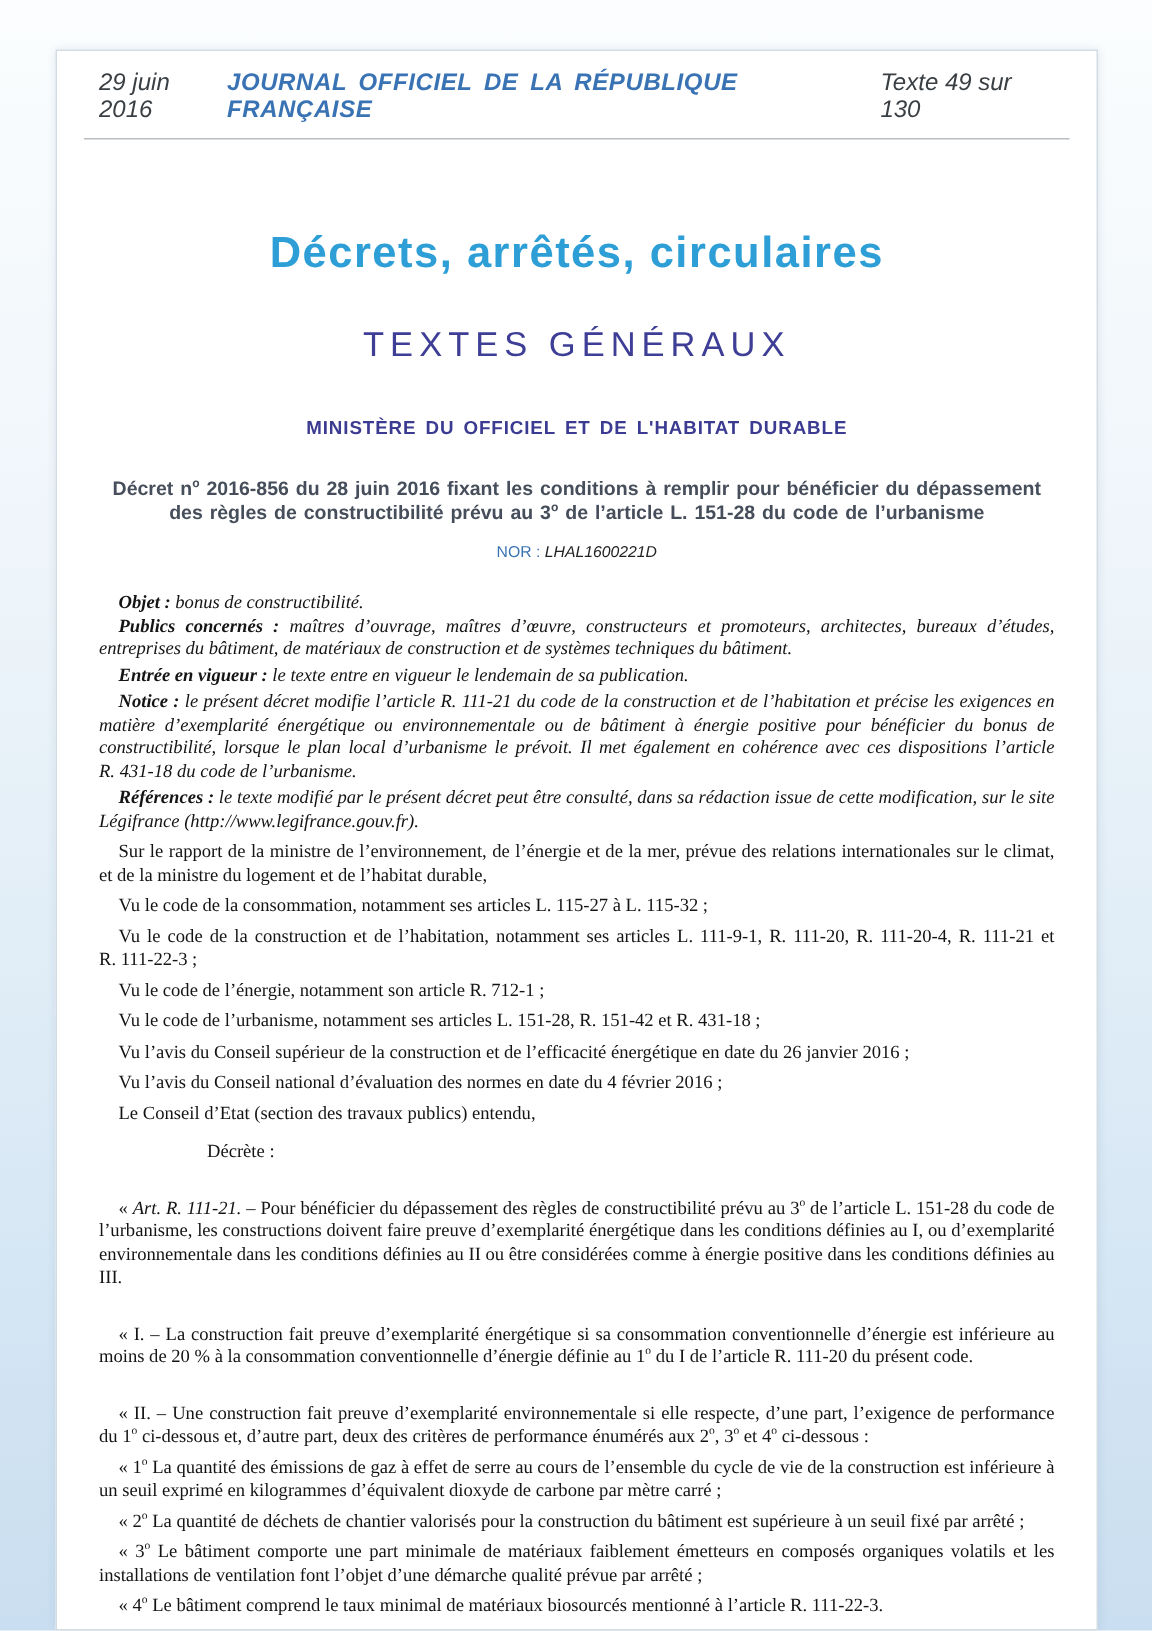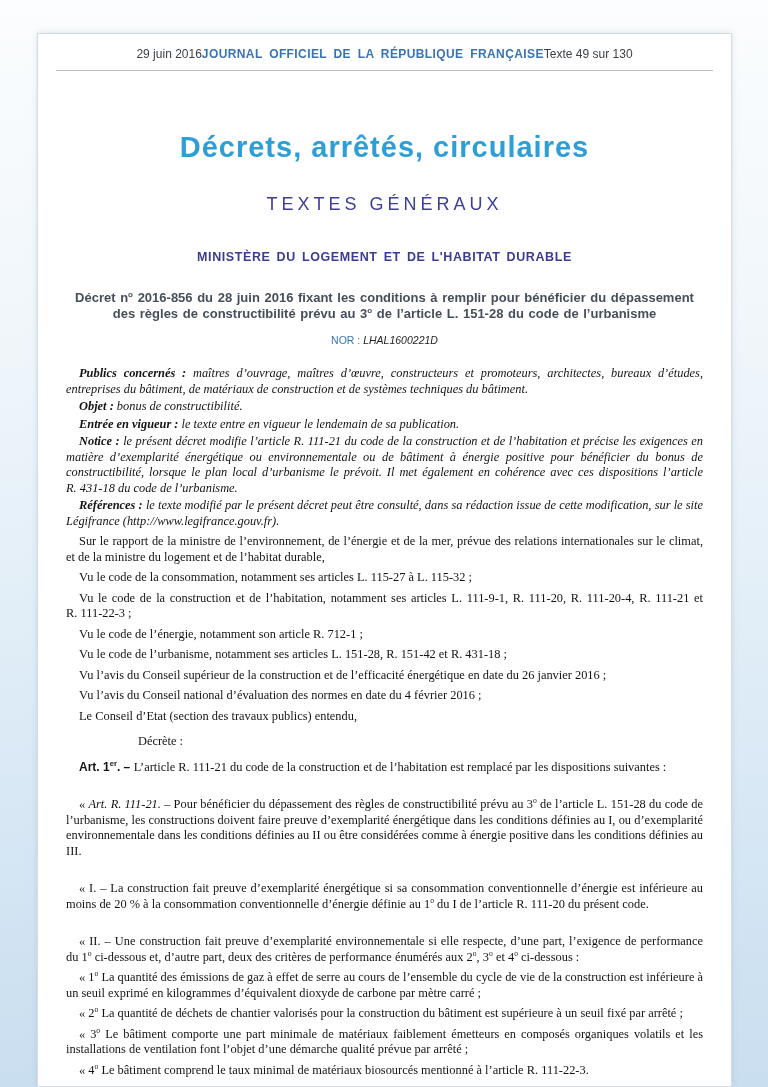--- a/index.html
+++ b/index.html
@@ -24,34 +24,34 @@
   .sheet{
     position:absolute;left:37px;top:33px;width:695px;height:1054px;
     background:#ffffff;border:1px solid var(--page_border);
     box-shadow:0 0 6px rgba(120,150,180,0.25);
     box-sizing:border-box;
   }
   .hdr{
     display:flex;justify-content:center;align-items:baseline;
     padding:13px 28px 0 28px;
     font-family:"Liberation Sans",sans-serif;
-    font-size:12px;color:var(--header_dark);
+    font-size:16px;color:var(--header_dark);font-style:italic;
   }
   .hdr .journal{
     color:var(--journal_blue);font-weight:600;letter-spacing:0.4px;word-spacing:3px;
   }
   .rule{border:0;border-top:1px solid var(--rule_gray);margin:9px 18px 0 18px;}
   h1.main-title{
     margin:60px 0 0 0;text-align:center;
     font-family:"Liberation Sans",sans-serif;font-size:29px;font-weight:bold;
     color:var(--title_cyan);letter-spacing:1px;
   }
   h2.section-title{
     margin:30px 0 0 0;text-align:center;
-    font-family:"Liberation Sans",sans-serif;font-size:18px;font-weight:500;
+    font-family:"Liberation Sans",sans-serif;font-size:23px;font-weight:500;
     color:var(--section_navy);letter-spacing:4px;
   }
   h3.ministry-title{
     margin:35px 0 0 0;text-align:center;
     font-family:"Liberation Sans",sans-serif;font-size:12.5px;font-weight:bold;
     color:var(--ministry_navy);letter-spacing:0.6px;word-spacing:2px;
   }
   .decree-title{
     margin:26px auto 0 auto;width:640px;text-align:center;
     font-family:"Liberation Sans",sans-serif;font-size:13px;font-weight:bold;
@@ -87,48 +87,47 @@
     <span class="journal">JOURNAL OFFICIEL DE LA RÉPUBLIQUE FRANÇAISE</span>
     <span class="texte">Texte 49 sur 130</span>
   </div>
 
   <hr class="rule">
 
   <h1 class="main-title">Décrets, arrêtés, circulaires</h1>
 
   <h2 class="section-title">TEXTES GÉNÉRAUX</h2>
 
-  <h3 class="ministry-title">MINISTÈRE DU LOGEMENT ET DE L'HABITAT DURABLE</h3>
+  <h3 class="ministry-title">MINISTÈRE DU OFFICIEL ET DE L'HABITAT DURABLE</h3>
 
   <div class="decree-title" id="decree-title">
       <div><span>Décret n</span><span class="sg-p">o</span><span> 2016-856 du 28 juin 2016 fixant les conditions à remplir pour bénéficier du dépassement</span></div>
       <div><span>des règles de constructibilité prévu au 3</span><span class="sg-p">o</span><span> de l’article L.&nbsp;151-28 du code de l’urbanisme</span></div>
     </div>
 
   <div class="nor">
     <span class="nor-label">NOR :</span>
     <span class="nor-value">LHAL1600221D</span>
   </div>
 
   <div class="body-text" id="body-text">
+      <p class="para ital g2"><span class="sg-b">Objet&nbsp;:</span><span> bonus de constructibilité.</span></p>
       <p class="para ital"><span class="sg-b">Publics concernés&nbsp;:</span><span> maîtres d’ouvrage, maîtres d’œuvre, constructeurs et promoteurs, architectes, bureaux d’études, entreprises du bâtiment, de matériaux de construction et de systèmes techniques du bâtiment.</span></p>
-      <p class="para ital g2"><span class="sg-b">Objet&nbsp;:</span><span> bonus de constructibilité.</span></p>
       <p class="para ital g2"><span class="sg-b">Entrée en vigueur&nbsp;:</span><span> le texte entre en vigueur le lendemain de sa publication.</span></p>
       <p class="para ital g2"><span class="sg-b">Notice&nbsp;:</span><span> le présent décret modifie l’article R.&nbsp;111-21 du code de la construction et de l’habitation et précise les exigences en matière d’exemplarité énergétique ou environnementale ou de bâtiment à énergie positive pour bénéficier du bonus de constructibilité, lorsque le plan local d’urbanisme le prévoit. Il met également en cohérence avec ces dispositions l’article R.&nbsp;431-18 du code de l’urbanisme.</span></p>
       <p class="para ital g2"><span class="sg-b">Références&nbsp;:</span><span> le texte modifié par le présent décret peut être consulté, dans sa rédaction issue de cette modification, sur le site Légifrance (http://www.legifrance.gouv.fr).</span></p>
       <p class="para  g5"><span>Sur le rapport de la ministre de l’environnement, de l’énergie et de la mer, prévue des relations internationales sur le climat, et de la ministre du logement et de l’habitat durable,</span></p>
       <p class="para  g5"><span>Vu le code de la consommation, notamment ses articles L.&nbsp;115-27 à L.&nbsp;115-32&nbsp;;</span></p>
       <p class="para  g5"><span>Vu le code de la construction et de l’habitation, notamment ses articles L.&nbsp;111-9-1, R.&nbsp;111-20, R.&nbsp;111-20-4, R.&nbsp;111-21 et R.&nbsp;111-22-3&nbsp;;</span></p>
       <p class="para  g5"><span>Vu le code de l’énergie, notamment son article R.&nbsp;712-1&nbsp;;</span></p>
       <p class="para  g5"><span>Vu le code de l’urbanisme, notamment ses articles L.&nbsp;151-28, R.&nbsp;151-42 et R.&nbsp;431-18&nbsp;;</span></p>
       <p class="para  g5"><span>Vu l’avis du Conseil supérieur de la construction et de l’efficacité énergétique en date du 26 janvier 2016&nbsp;;</span></p>
       <p class="para  g5"><span>Vu l’avis du Conseil national d’évaluation des normes en date du 4 février 2016&nbsp;;</span></p>
       <p class="para  g5"><span>Le Conseil d’Etat (section des travaux publics) entendu,</span></p>
       <p class="para decrete g10"><span>Décrète&nbsp;:</span></p>
-      <p class="para  g10"><span class="sg-b sg-n">Art. 1</span><span class="sg-b sg-n sg-p">er</span><span class="sg-b sg-n">. – </span><span>L’article R.&nbsp;111-21 du code de la construction et de l’habitation est remplacé par les dispositions suivantes&nbsp;:</span></p>
       <p class="para  g6"><span>«&nbsp;</span><span class="sg-i">Art. R. 111-21.</span><span> – Pour bénéficier du dépassement des règles de constructibilité prévu au 3</span><span class="sg-p">o</span><span> de l’article L.&nbsp;151-28 du code de l’urbanisme, les constructions doivent faire preuve d’exemplarité énergétique dans les conditions définies au I, ou d’exemplarité environnementale dans les conditions définies au II ou être considérées comme à énergie positive dans les conditions définies au III.</span></p>
       <p class="para  g6"><span>«&nbsp;I. – La construction fait preuve d’exemplarité énergétique si sa consommation conventionnelle d’énergie est inférieure au moins de 20&nbsp;% à la consommation conventionnelle d’énergie définie au 1</span><span class="sg-p">o</span><span> du I de l’article R.&nbsp;111-20 du présent code.</span></p>
       <p class="para  g6"><span>«&nbsp;II. – Une construction fait preuve d’exemplarité environnementale si elle respecte, d’une part, l’exigence de performance du 1</span><span class="sg-p">o</span><span> ci-dessous et, d’autre part, deux des critères de performance énumérés aux 2</span><span class="sg-p">o</span><span>, 3</span><span class="sg-p">o</span><span> et 4</span><span class="sg-p">o</span><span> ci-dessous&nbsp;:</span></p>
       <p class="para  g5"><span>«&nbsp;1</span><span class="sg-p">o</span><span> La quantité des émissions de gaz à effet de serre au cours de l’ensemble du cycle de vie de la construction est inférieure à un seuil exprimé en kilogrammes d’équivalent dioxyde de carbone par mètre carré&nbsp;;</span></p>
       <p class="para  g5"><span>«&nbsp;2</span><span class="sg-p">o</span><span> La quantité de déchets de chantier valorisés pour la construction du bâtiment est supérieure à un seuil fixé par arrêté&nbsp;;</span></p>
       <p class="para  g5"><span>«&nbsp;3</span><span class="sg-p">o</span><span> Le bâtiment comporte une part minimale de matériaux faiblement émetteurs en composés organiques volatils et les installations de ventilation font l’objet d’une démarche qualité prévue par arrêté&nbsp;;</span></p>
       <p class="para  g5"><span>«&nbsp;4</span><span class="sg-p">o</span><span> Le bâtiment comprend le taux minimal de matériaux biosourcés mentionné à l’article R.&nbsp;111-22-3.</span></p>
     </div>
 
 </div>

